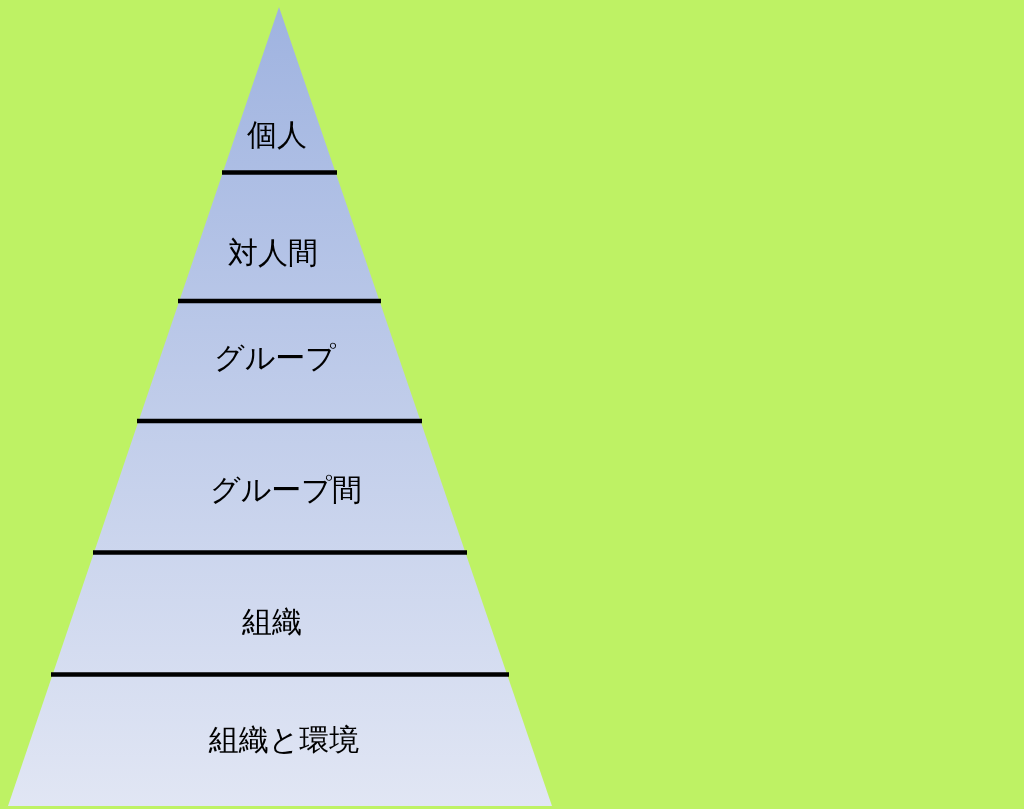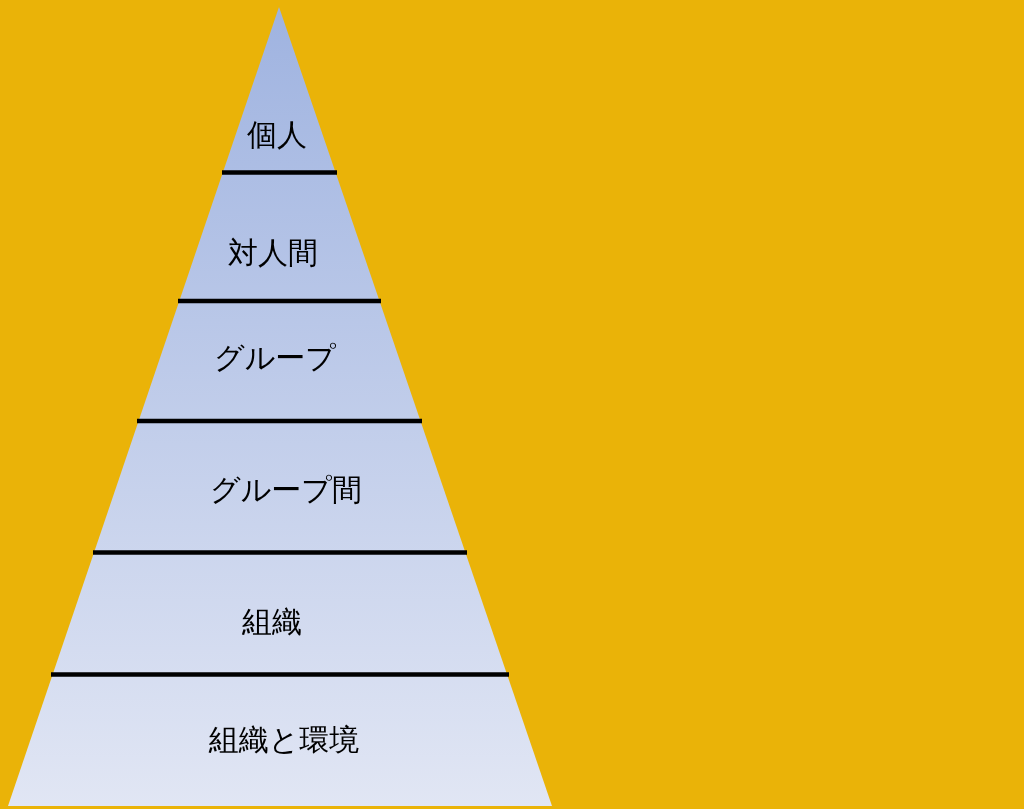--- a/index.html
+++ b/index.html
@@ -5,21 +5,21 @@
   html, body {
     margin: 0;
     padding: 0;
     background: #000000;
     font-family: "Liberation Sans", "DejaVu Sans", sans-serif;
   }
   .canvas {
     position: relative;
     width: 1024px;
     height: 809px;
-    background: #eab308;
+    background: #bef264;
     overflow: hidden;
   }
   svg text {
     font-family: "Liberation Sans", "DejaVu Sans", sans-serif;
     font-size: 30px;
   }
 </style>
 </head>
 <body>
 

